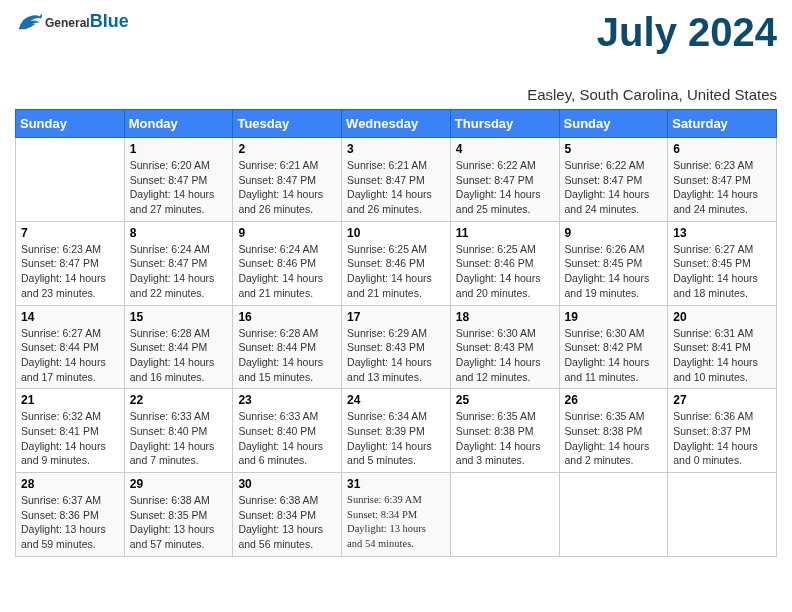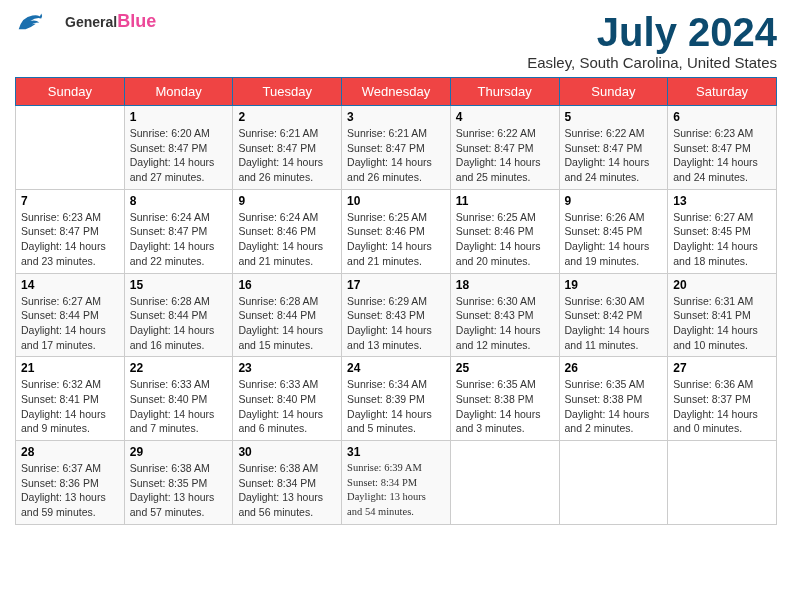--- a/index.html
+++ b/index.html
@@ -30,33 +30,34 @@
     }
     .main-title {
       font-size: 40px;
       font-weight: bold;
       color: #0c4a6e;
       line-height: 1.1;
     }
     .subtitle {
       font-size: 15px;
       color: #333;
+      margin-top: 32px;
     }
     table {
       width: 100%;
       border-collapse: collapse;
       font-size: 11px;
     }
     thead tr th {
-      background-color: #ef4444;
+      background-color: #3b82f6;
       color: #fff;
       padding: 6px 4px;
-      text-align: center;
+      text-align: left;
       font-size: 13px;
-      font-weight: normal;
+      font-weight: bold;
       border: 1px solid #1a6fae;
     }
     tbody tr td {
       border: 1px solid #ccc;
       padding: 4px 5px;
       vertical-align: top;
       width: calc(100% / 7);
     }
     tbody tr {
       background: #fff;
@@ -85,21 +86,21 @@
 </head>
 <body>
 
 <div class="header-area">
   <div class="logo">
     <svg class="logo-bird" viewBox="0 0 40 32" xmlns="http://www.w3.org/2000/svg">
       <path d="M5,28 Q10,10 25,8 Q35,6 38,12 Q30,10 22,16 Q30,14 35,18 Q25,18 18,25 Q22,20 30,20 Q22,26 15,28 Z" fill="#1a6fae"></path>
       <path d="M38,12 Q40,8 38,5 Q36,8 35,12 Z" fill="#1a6fae"></path>
     </svg>
     <div>
-      <span style="font-size:14px;font-weight:bold;color:#333;margin-left:20px;">General</span><span style="font-size:18px;font-weight:bold;color:#ec4899;">Blue</span>
+      <span style="font-size:12px;font-weight:bold;color:#333;">General</span><span style="font-size:18px;font-weight:bold;color:#0369a1;">Blue</span>
     </div>
   </div>
   <div class="title-area">
     <div class="main-title">July 2024</div>
     <div class="subtitle">Easley, South Carolina, United States</div>
   </div>
 </div>
 
 <table>
   <thead>

